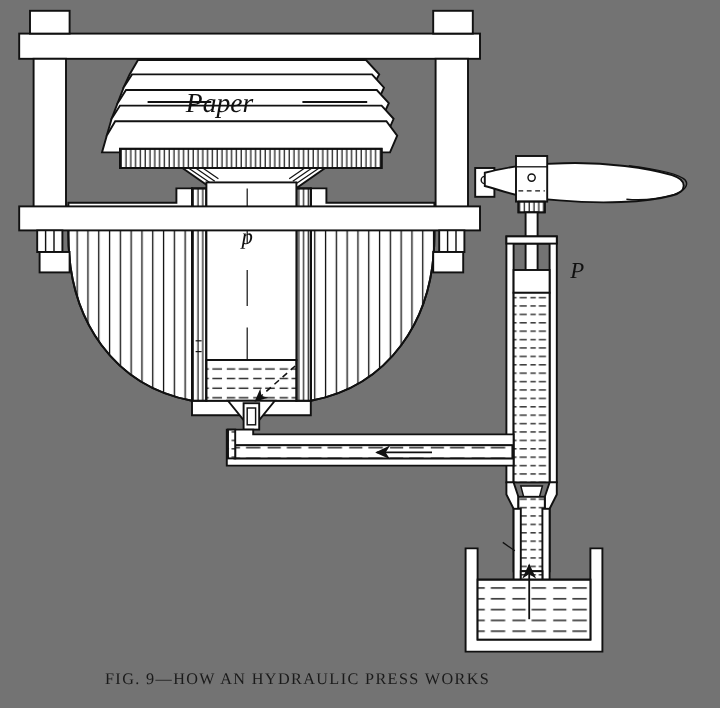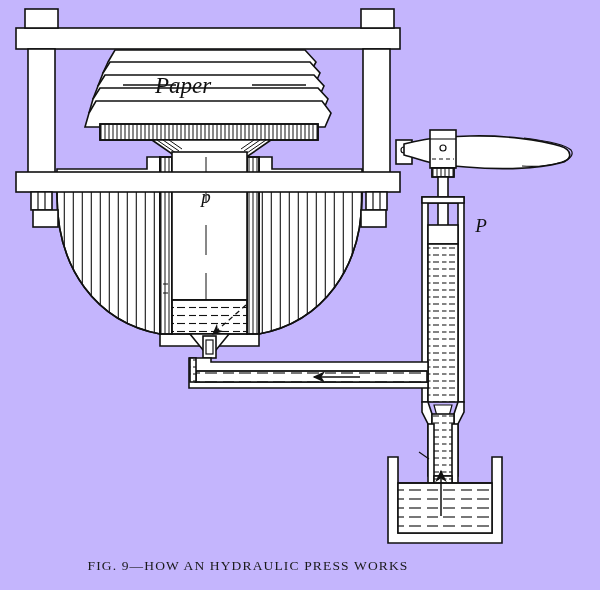--- a/index.html
+++ b/index.html
@@ -12,21 +12,21 @@
     width: 600px;
     height: 590px;
     overflow: hidden;
     font-family: "Liberation Serif", serif;
     color: #111111;
   }
   #figure-root {
     position: relative;
     width: 600px;
     height: 590px;
-    background: #c4b5fd;
+    background: #737373;
   }
   #press-svg {
     position: absolute;
     left: 0;
     top: 0;
     width: 600px;
     height: 590px;
     display: block;
   }
   .caption {

